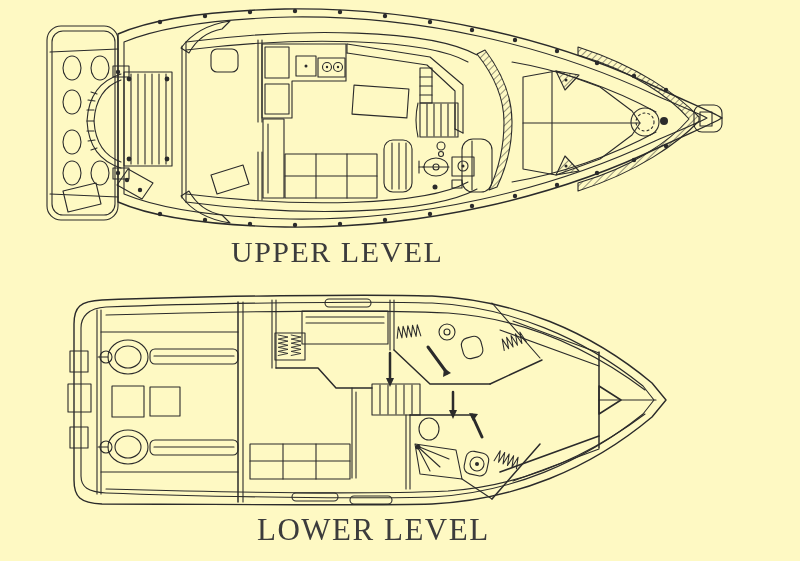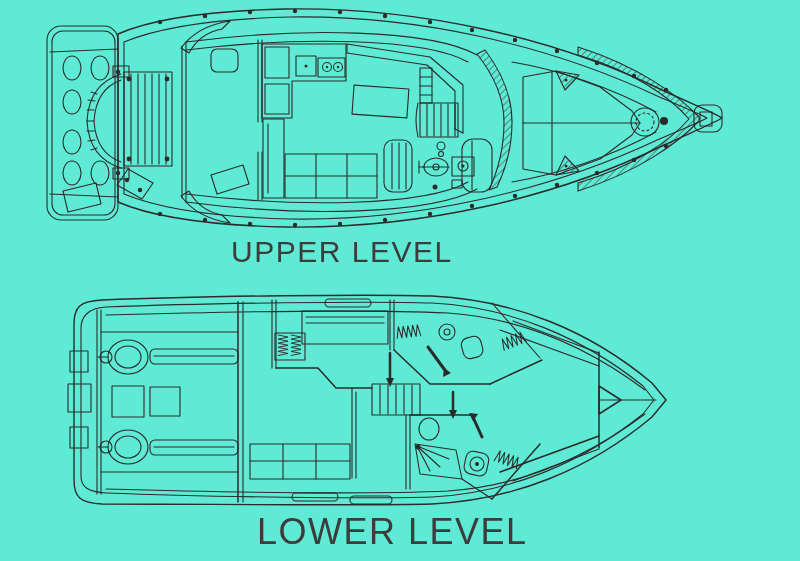--- a/index.html
+++ b/index.html
@@ -1,33 +1,33 @@
 <!DOCTYPE html>
 <html><head>
 <meta charset="utf-8">
 <style>
   html,body{margin:0;padding:0;background:#ffffff;}
   .stage{
     position:relative;
     width:800px;height:561px;
-    background:#5eead4;
+    background:#fef9c3;
     overflow:hidden;
-    font-family:Liberation Sans, sans-serif;
+    font-family:Liberation Serif, serif;
   }
   .stage svg{position:absolute;left:0;top:0;}
   .plan-label{
     position:absolute;
     color:#3c3c3c;
     letter-spacing:1.5px;
     line-height:1;
     white-space:nowrap;
     font-weight:400;
   }
   .plan-label.upper{left:231px;top:237px;font-size:30px;}
-  .plan-label.lower{left:257px;top:514px;font-size:36px;}
+  .plan-label.lower{left:257px;top:514px;font-size:31px;}
 </style>
 </head>
 <body>
 
 <div class="stage">
 
 <svg width="800" height="561" viewBox="0 0 800 561">
   <defs>
     <pattern id="hatch45" patternUnits="userSpaceOnUse" width="5" height="5" patternTransform="rotate(45)">
       <line x1="0" y1="0" x2="0" y2="5" stroke="#2b2b2b" stroke-width="1"></line>

